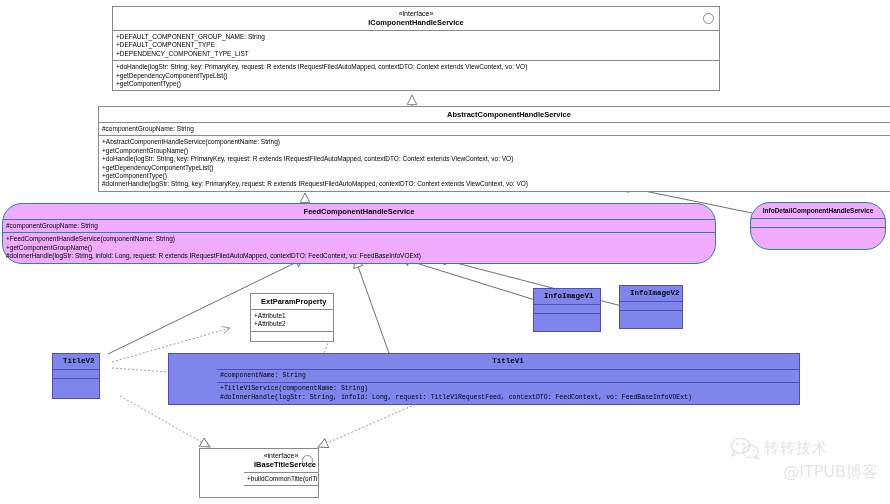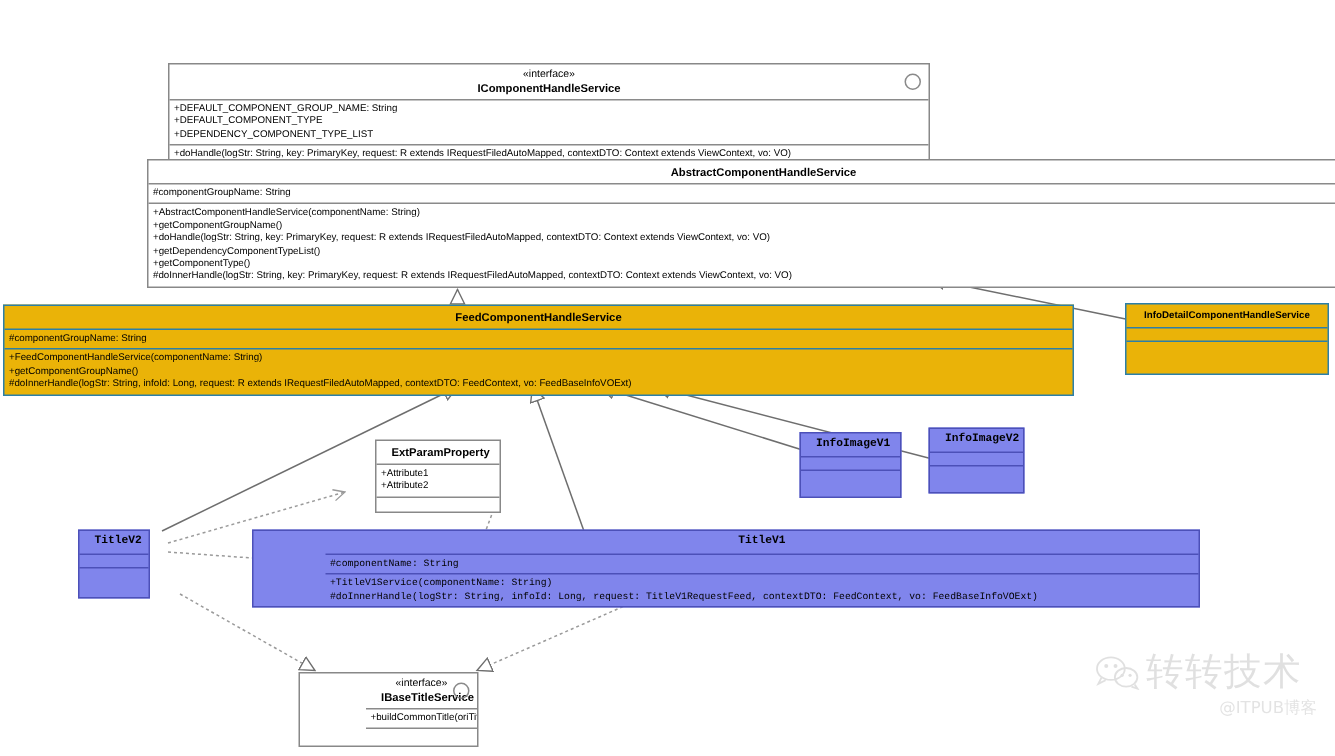--- a/index.html
+++ b/index.html
@@ -72,21 +72,21 @@
     right: 5px;
     top: 6px;
     width: 9px;
     height: 9px;
     border: 1px solid #8a8a8a;
     border-radius: 50%;
     background: transparent;
   }
   
   .theme-white { background: #ffffff; border-color: #888888; }
-  .theme-blue  { background: #eab308; border-color: #2b7fa8; }
+  .theme-blue  { background: #f0abfc; border-color: #2b7fa8; border-radius: 20px; }
   .theme-blue .sect { border-top-color: #2b7fa8; }
   .theme-purple { background: #8085ec; border-color: #4c50b8; font-family: Liberation Mono, monospace; }
   .theme-purple .sect { border-top-color: #4c50b8; }
 
   
   #watermark {
     position: absolute;
     right: 10px;
     bottom: 6px;
     width: 150px;
@@ -100,31 +100,31 @@
     gap: 4px;
     justify-content: flex-start;
   }
   #watermark .wechat {
     width: 30px;
     height: 24px;
     position: relative;
     flex: 0 0 auto;
   }
   #watermark .wm-text-cn {
-    font-family: Liberation Sans, sans-serif;
-    font-size: 25px;
+    font-family: Liberation Serif, serif;
+    font-size: 15px;
     line-height: 22px;
     color: #9b9b9b;
     letter-spacing: 1px;
     font-weight: 500;
   }
   #watermark .wm-text-sub {
     text-align: right;
     font-family: "DejaVu Sans", sans-serif;
-    font-size: 11px;
+    font-size: 16px;
     line-height: 20px;
     color: #a5a5a5;
     padding-right: 2px;
     margin-top: 2px;
   }
 </style>
 </head>
 <body>
 
 <div id="canvas">
@@ -164,21 +164,21 @@
 
       <path d="M112,368 L168,372"></path>
     </g>
 
     <g stroke="#9a9a9a" stroke-width="1" fill="none" stroke-dasharray="2,2">
       <path d="M120,396 L210,447" marker-end="url(#hollowTri)"></path>
       <path d="M430,398 L318,447" marker-end="url(#hollowTri)"></path>
     </g>
   </svg>
 
-  <div class="cls theme-white" style="left:112px; top:6px; width:508px;margin-top:36px;">
+  <div class="cls theme-white" style="left:112px; top:6px; width:608px;">
     <div class="hdr">
       <span class="stereo">«interface»</span>
       <span>IComponentHandleService</span>
       <span class="iface-circle"></span>
     </div>
     <div class="sect">
       <span class="row">+DEFAULT_COMPONENT_GROUP_NAME: String</span>
       <span class="row">+DEFAULT_COMPONENT_TYPE</span>
       <span class="row">+DEPENDENCY_COMPONENT_TYPE_LIST</span>
     </div>

